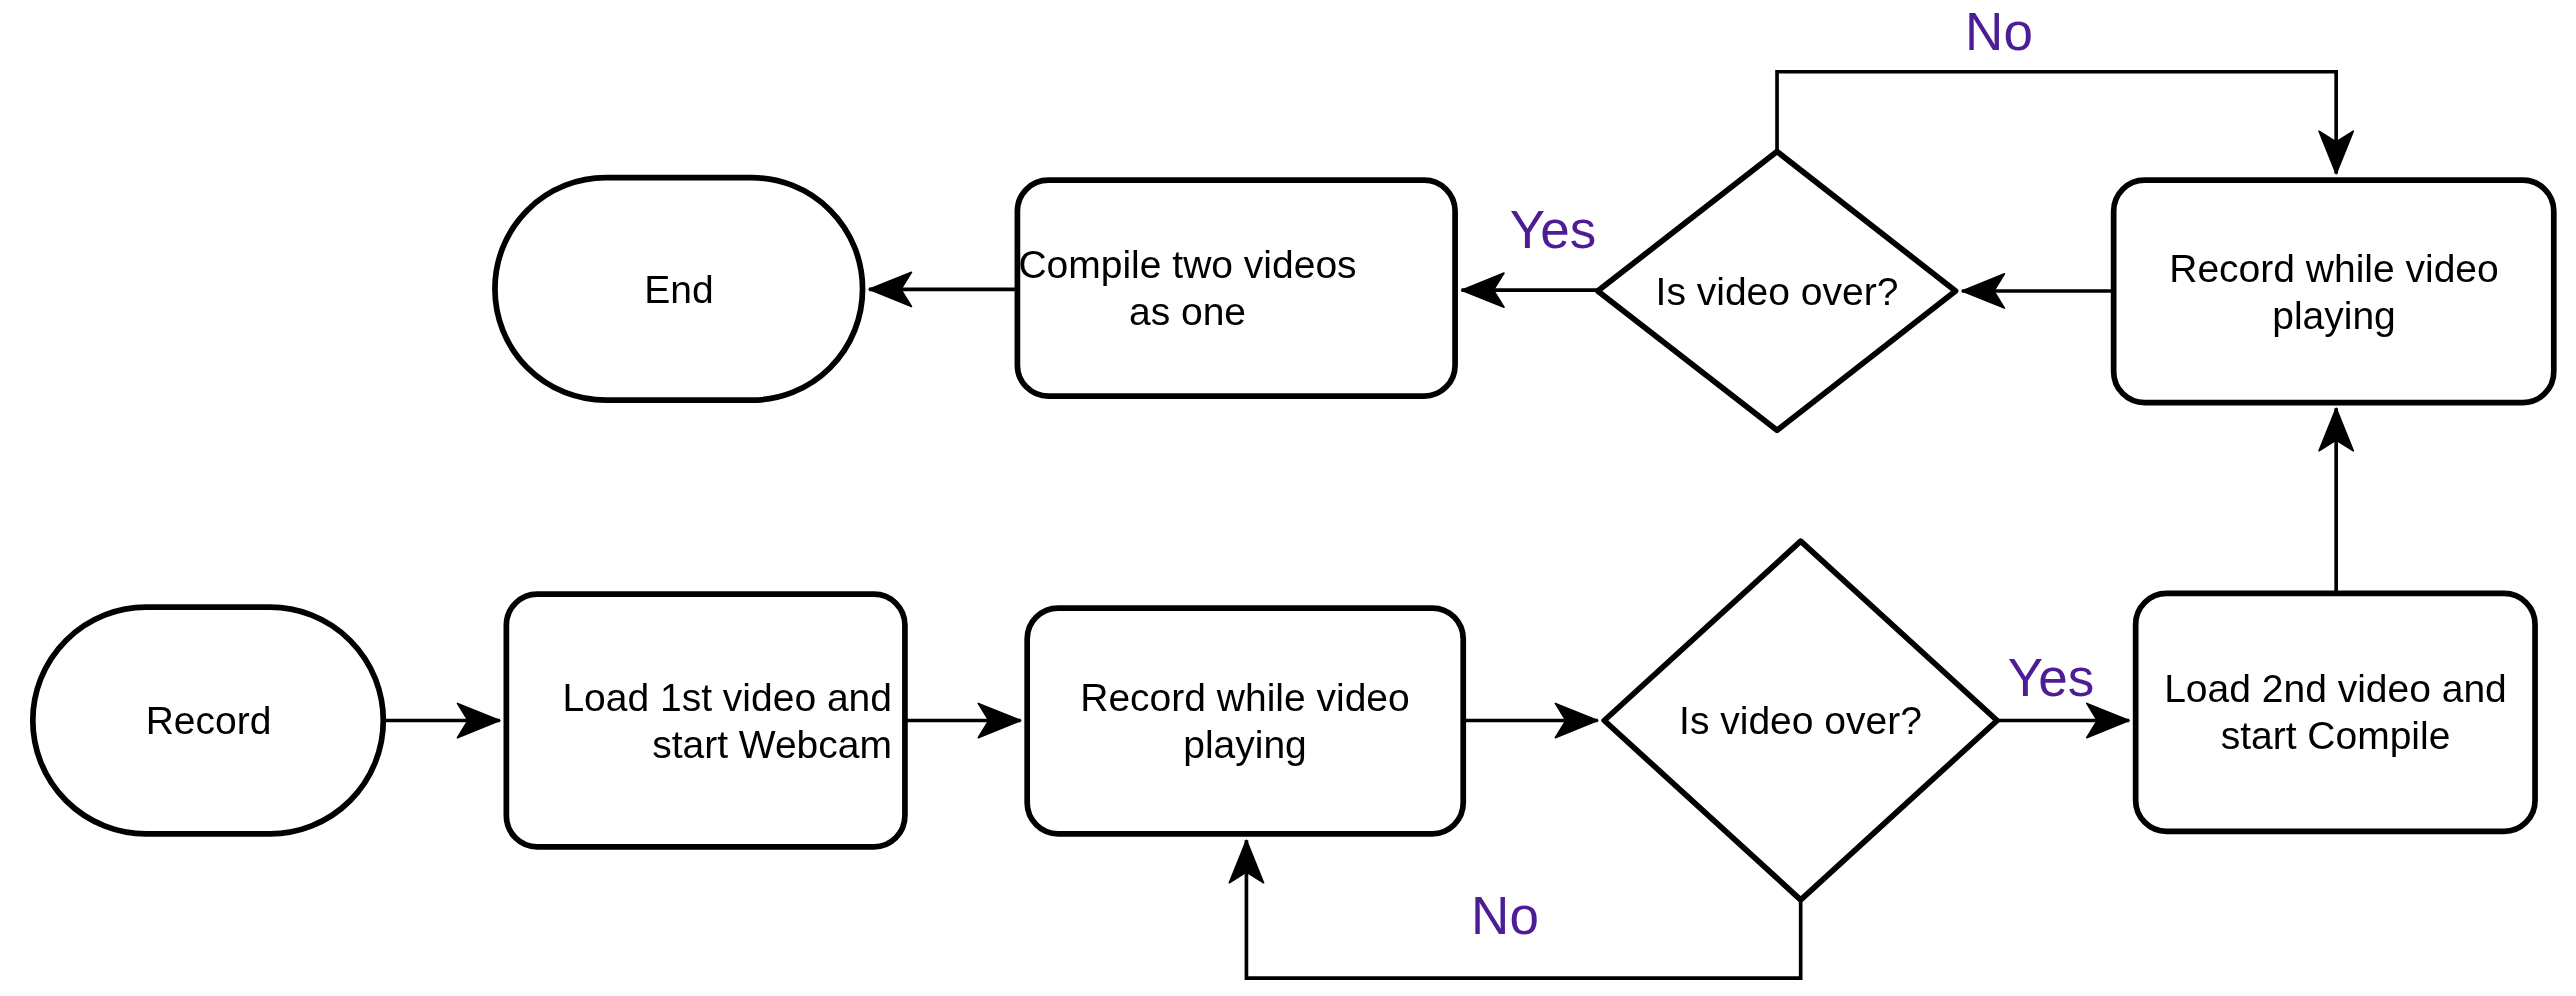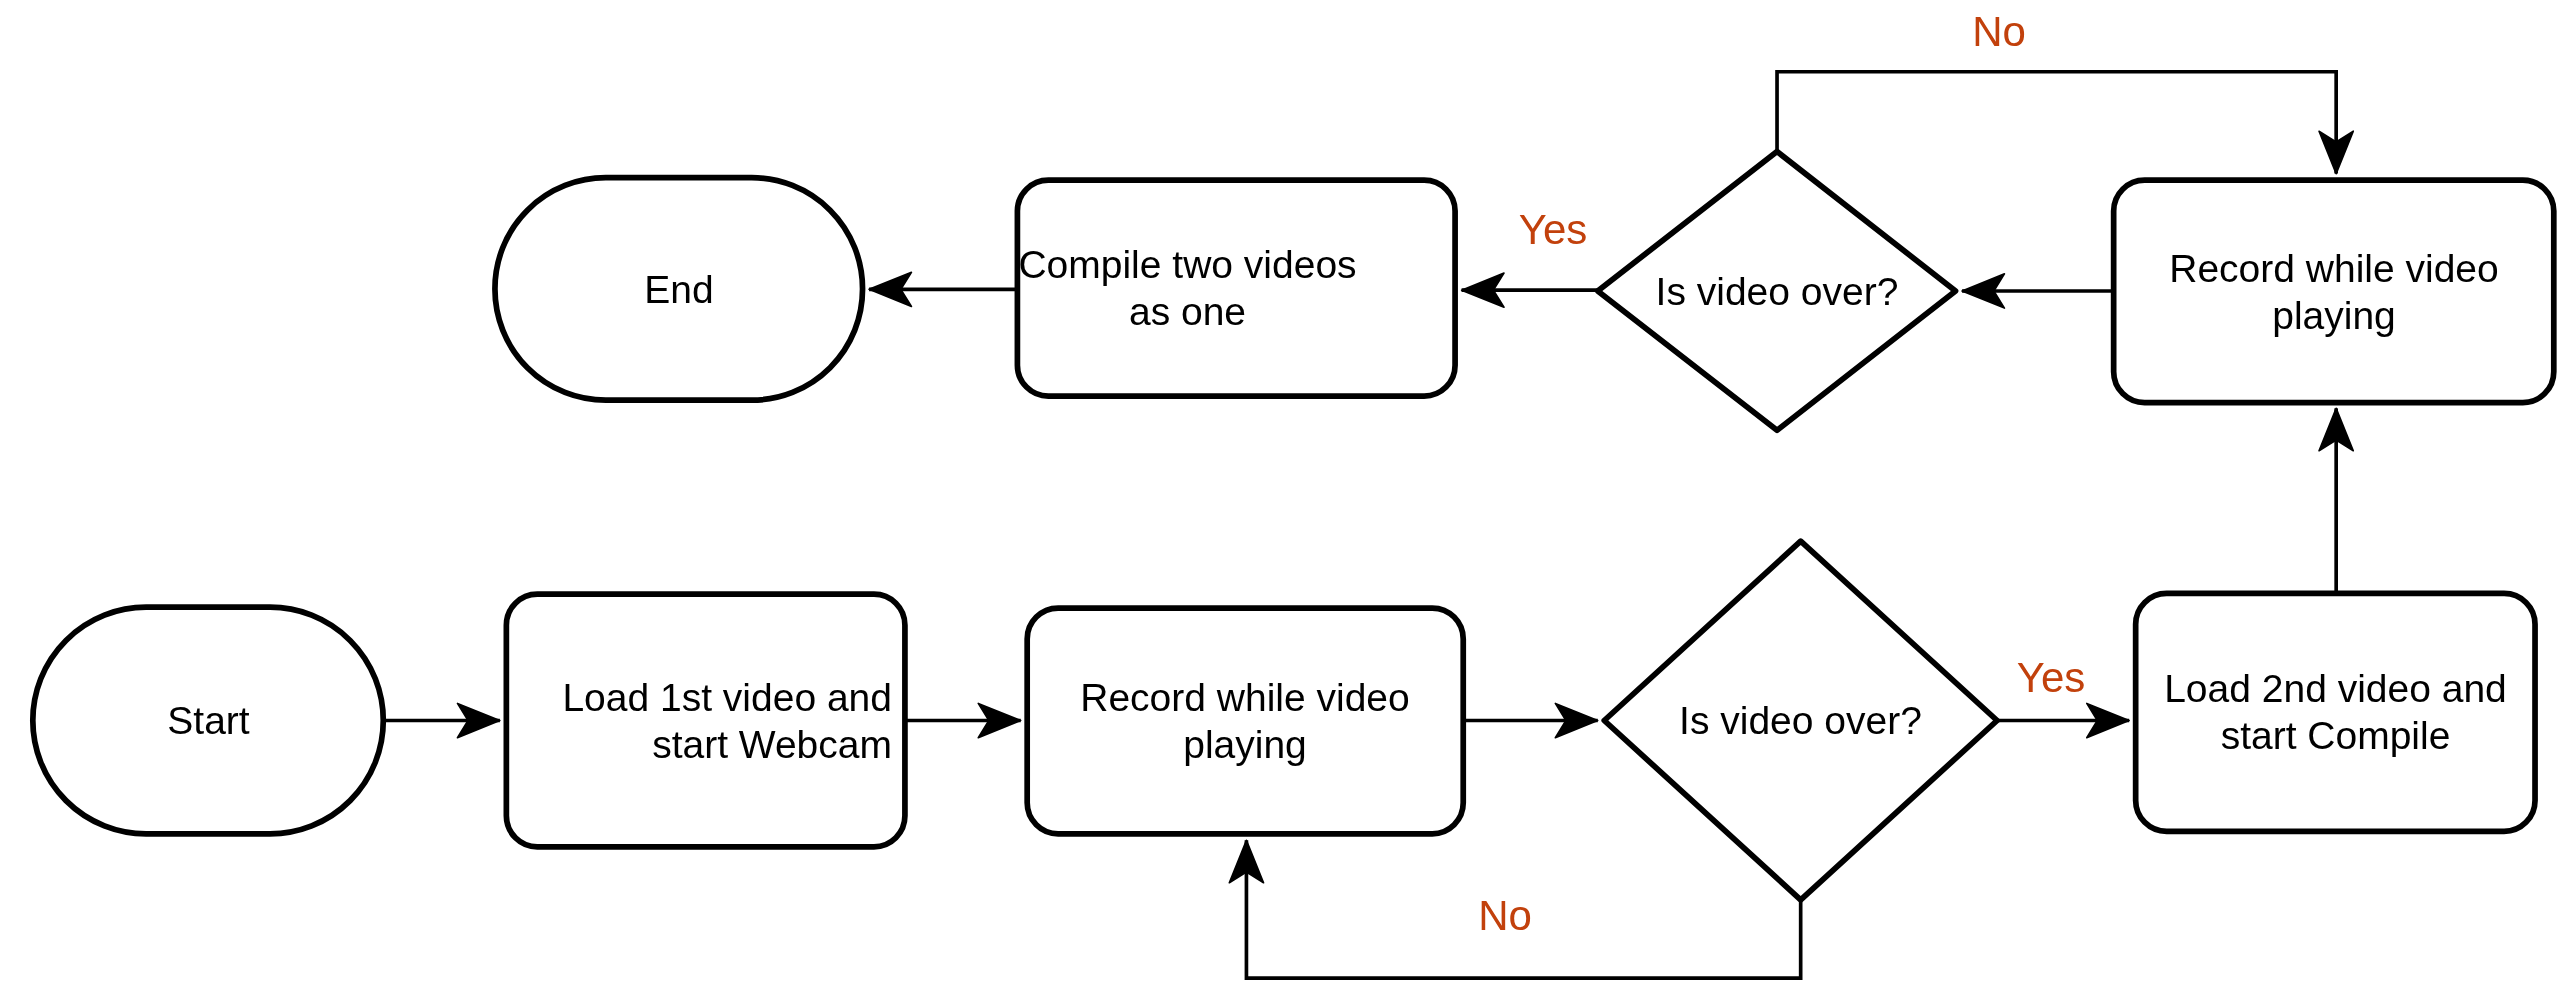--- a/index.html
+++ b/index.html
@@ -31,23 +31,23 @@
     text-align: center;
     font-size: 39px;
     line-height: 47px;
     color: #000000;
     pointer-events: none;
   }
   .edge-label {
     position: absolute;
     width: 130px;
     text-align: center;
-    font-size: 42px;
+    font-size: 53px;
     line-height: 42px;
-    color: #c2410c;
+    color: #4c1d95;
     pointer-events: none;
   }
 </style>
 </head>
 <body>
 
 <div class="canvas">
 
   <svg class="shapes-layer" width="2576" height="996" viewBox="0 0 3160 1222" fill="none" xmlns="http://www.w3.org/2000/svg">
     <defs>
@@ -85,21 +85,21 @@
       <rect x="1260" y="746" width="535" height="277" rx="38" ry="38"></rect>
       <polygon points="2209,664 2450,884 2209,1104 1968,884" stroke-linejoin="round"></polygon>
       <rect x="2620" y="728" width="490" height="292" rx="38" ry="38"></rect>
       <rect x="2593" y="221" width="540" height="273" rx="38" ry="38"></rect>
       <polygon points="2180,186 2399,357 2180,528 1960,357" stroke-linejoin="round"></polygon>
       <rect x="1248" y="221" width="537" height="265" rx="38" ry="38"></rect>
       <rect x="607" y="218" width="451" height="273" rx="136" ry="136"></rect>
     </g>
   </svg>
 
-  <div class="node-label" style="left:33px; top:607px; width:351px; height:227px;">Start</div>
+  <div class="node-label" style="left:33px; top:607px; width:351px; height:227px;">Record</div>
 
   <div class="node-label" style="left:518px; top:594px; width:374px; height:253px;text-align:right;">Load 1st video and start Webcam</div>
 
   <div class="node-label" style="left:1043px; top:608px; width:404px; height:226px;">Record while video playing</div>
 
   <div class="node-label" style="left:1604px; top:541px; width:393px; height:359px;">Is video over?</div>
 
   <div class="node-label" style="left:2148px; top:593px; width:375px; height:238px;">Load 2nd video and start Compile</div>
 
   <div class="node-label" style="left:2132px; top:180px; width:404px; height:223px;">Record while video playing</div>

